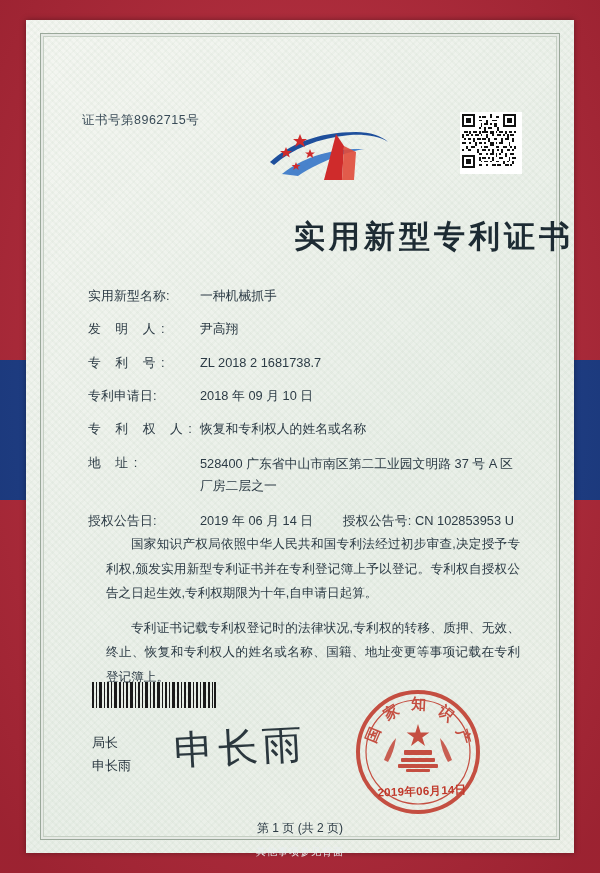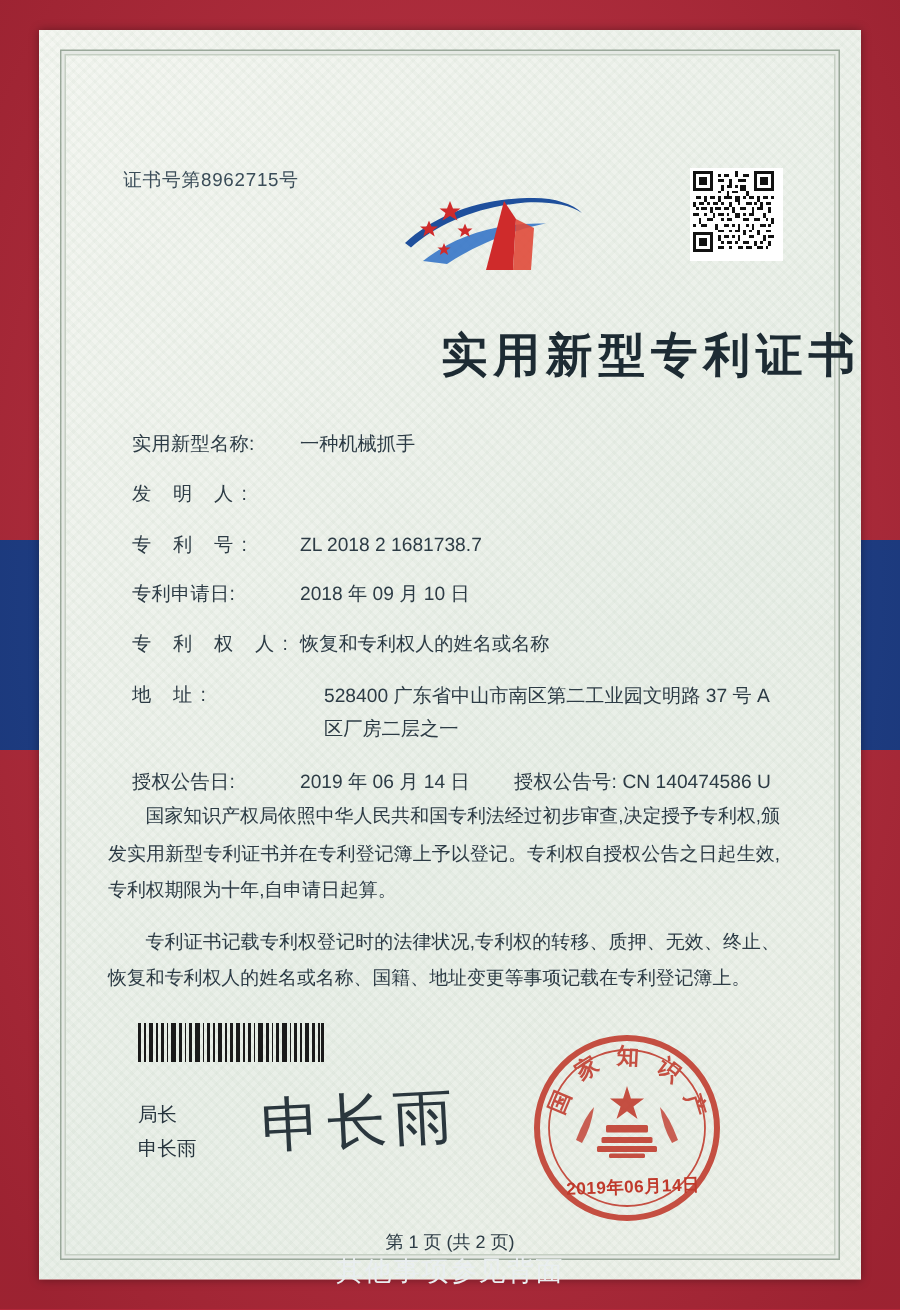--- a/index.html
+++ b/index.html
@@ -129,32 +129,32 @@
     letter-spacing: 0.2px;
   }
   .label.spaced {
     letter-spacing: 5.5px;
   }
   .value {
     flex: 1 1 auto;
     white-space: normal;
     padding-left: 38px;
   }
-  .row.addr .value { line-height: 1.75; margin-left: 16px; }
+  .row.addr .value { line-height: 1.75; }
   .row.two .value { white-space: nowrap; }
   .inline-label {
     margin-left: 26px;
     letter-spacing: 0.2px;
     text-align: right;
   }
 
   
   .paras {
     position: absolute;
-    left: 46px;
+    left: 80px;
     right: 54px;
     top: 512px;
     font-size: 12.6px;
     color: #2c3b45;
     line-height: 1.95;
     text-align: justify;
   }
   .paras p {
     margin: 0 0 10px 0;
     text-indent: 25px;
@@ -218,21 +218,21 @@
     top: 800px;
     text-align: center;
     font-size: 12px;
     color: #2c3b45;
   }
   .footer-note {
     position: absolute;
     left: 0; right: 0;
     bottom: 14px;
     text-align: center;
-    font-size: 18px;
+    font-size: 10px;
     color: #e9eef0;
     letter-spacing: 1px;
   }
 </style>
 </head>
 <body>
 
 <div class="page">
   <div class="certificate">
     <div class="guilloche"></div>
@@ -371,20 +371,21 @@
 
       <div class="title">实用新型专利证书</div>
 
       <div class="fields">
         <div class="row">
           <span class="label">实用新型名称:</span>
           <span class="value">一种机械抓手</span>
         </div>
         <div class="row">
           <span class="label spaced">发 明 人:</span>
+          <span class="value">尹高翔</span>
         </div>
         <div class="row">
           <span class="label spaced">专 利 号:</span>
           <span class="value">ZL 2018 2 1681738.7</span>
         </div>
         <div class="row">
           <span class="label">专利申请日:</span>
           <span class="value">2018 年 09 月 10 日</span>
         </div>
         <div class="row">
@@ -393,21 +394,21 @@
         </div>
         <div class="row addr">
           <span class="label spaced">地 址:</span>
           <span class="value">528400  广东省中山市南区第二工业园文明路 37 号 A 区厂房二层之一</span>
         </div>
         <div class="row two">
           <span class="label">授权公告日:</span>
           <span class="value">
             <span>2019 年 06 月 14 日</span>
             <span class="inline-label">授权公告号:</span>
-            <span>CN 140474586 U</span>
+            <span>CN 102853953 U</span>
           </span>
         </div>
       </div>
 
       <div class="paras">
         <p>国家知识产权局依照中华人民共和国专利法经过初步审查,决定授予专利权,颁发实用新型专利证书并在专利登记簿上予以登记。专利权自授权公告之日起生效,专利权期限为十年,自申请日起算。</p>
         <p>专利证书记载专利权登记时的法律状况,专利权的转移、质押、无效、终止、恢复和专利权人的姓名或名称、国籍、地址变更等事项记载在专利登记簿上。</p>
       </div>
 
       <div class="barcode">

